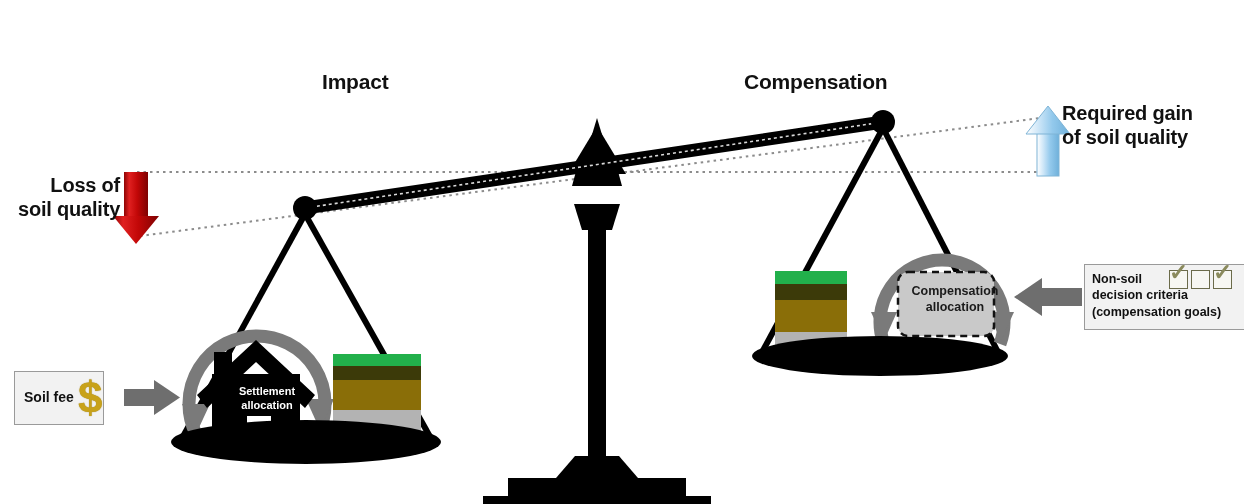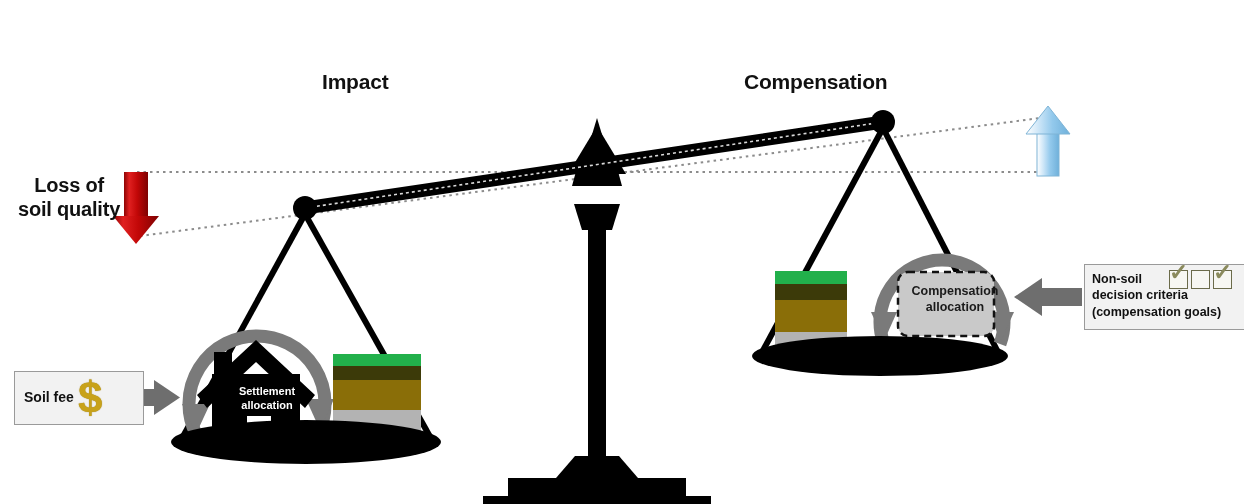--- a/index.html
+++ b/index.html
@@ -38,38 +38,38 @@
   }
   #title-compensation {
     left: 744px;
     top: 26px;
     font-size: 21px;
   }
   #loss-label {
     left: 18px;
     top: 130px;
     font-size: 20px;
-    text-align: center;
+    text-align: right;
   }
   #gain-label {
     left: 1062px;
     top: 58px;
     font-size: 20px;
     text-align: left;
   }
   .callout {
     position: absolute;
     background: #f2f2f2;
     border: 1px solid #9a9a9a;
     box-sizing: border-box;
   }
   #soil-fee-box {
     left: 14px;
     top: 327px;
-    width: 130px;
+    width: 90px;
     height: 54px;
   }
   #soil-fee-text {
     position: absolute;
     left: 9px;
     top: 17px;
     font-size: 14px;
     font-weight: bold;
     color: #111;
   }
@@ -268,20 +268,22 @@
       <polygon points="1042,234 1014,253 1042,272" fill="#6e6e6e"></polygon>
     </g>
 
   </svg>
 
   <div class="lbl" id="title-impact">Impact</div>
   <div class="lbl" id="title-compensation">Compensation</div>
 
   <div class="lbl" id="loss-label">Loss of
 soil quality</div>
+  <div class="lbl" id="gain-label">Required gain
+of soil quality</div>
 
   <div class="callout" id="soil-fee-box">
     <span id="soil-fee-text">Soil fee</span>
     <span id="soil-fee-dollar">$</span>
   </div>
 
   <div class="callout" id="criteria-box">
     <span id="criteria-text">Non-soil
 decision criteria
 (compensation goals)</span>

